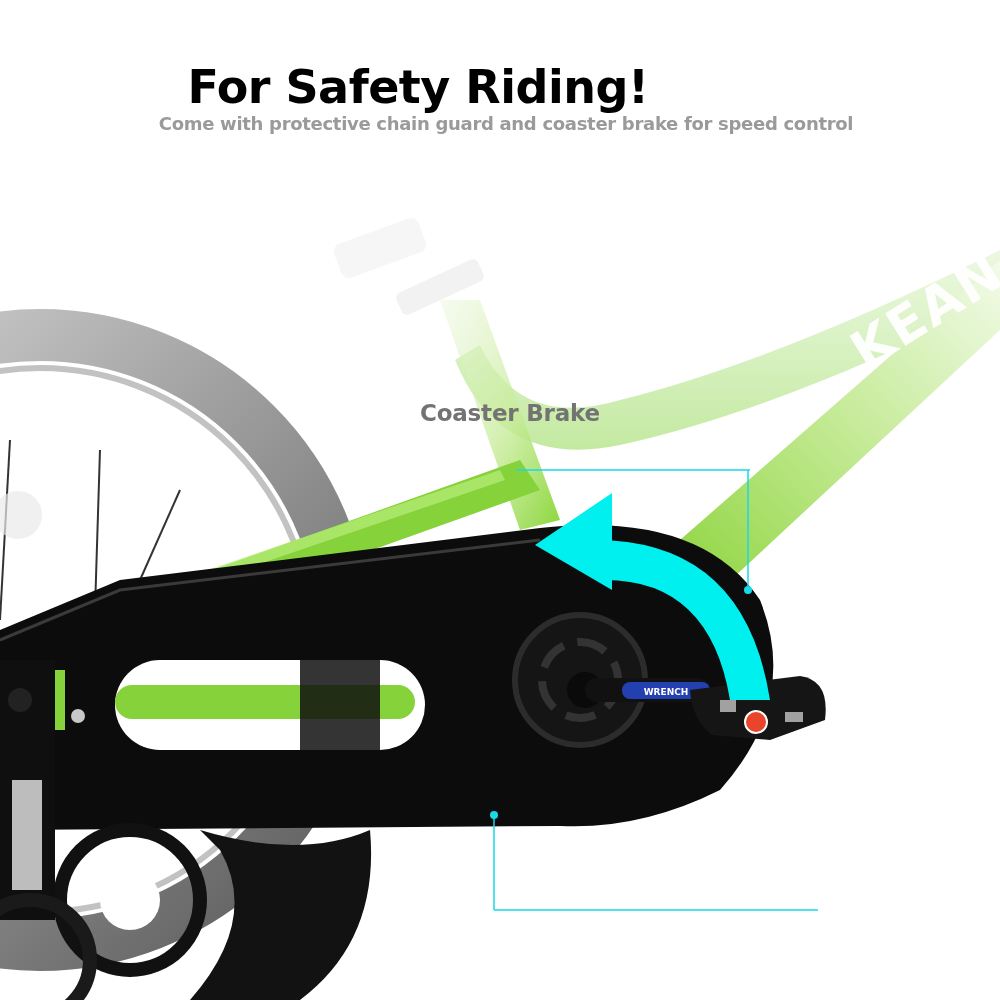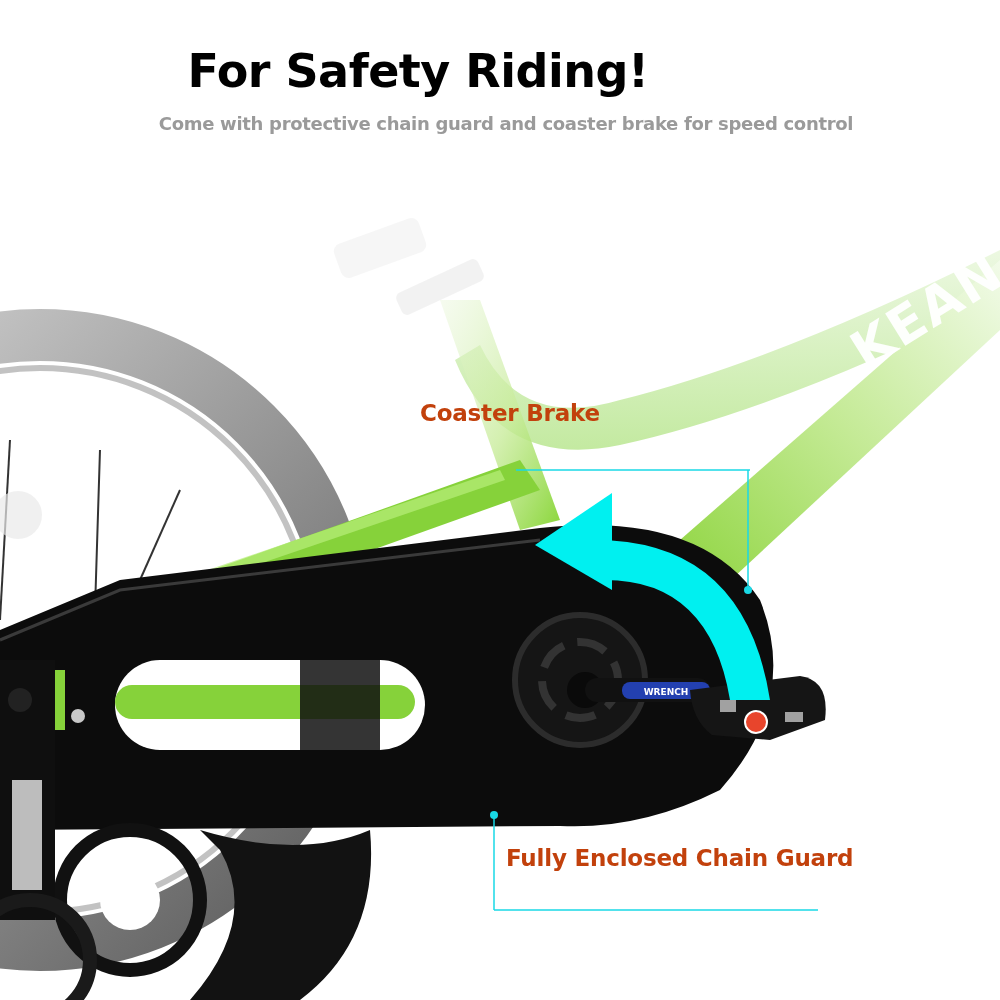--- a/index.html
+++ b/index.html
@@ -1,26 +1,26 @@
 <!DOCTYPE html>
 <html><head>
   <meta charset="utf-8">
   <style>
     html, body { margin: 0; padding: 0; background: #ffffff; }
     body { width: 1000px; height: 1000px; position: relative; overflow: hidden;
            font-family: "DejaVu Sans", sans-serif; }
-    .title { position: absolute; left: 0; top: 44px; width: 836px; text-align: center;
+    .title { position: absolute; left: 0; top: 60px; width: 836px; text-align: center;
              font-family: "DejaVu Sans", sans-serif; font-weight: bold; font-size: 46px;
              color: #000; letter-spacing: -0.5px; }
     .subtitle { position: absolute; left: 6px; top: 113px; width: 1000px; text-align: center;
                 font-family: "DejaVu Sans", sans-serif; font-weight: bold; font-size: 18px;
                 color: #9a9a9a; letter-spacing: -0.3px; }
     .scene { position: absolute; left: 0; top: 0; width: 1000px; height: 1000px; }
     .label { position: absolute; font-family: "DejaVu Sans", sans-serif; font-weight: bold;
-             color: #c2410c; font-size: 23px; line-height: 31px; letter-spacing: -0.2px; }
+             color: #737373; font-size: 23px; line-height: 31px; letter-spacing: -0.2px; }
     .label-brake { left: 420px; top: 398px; }
     .label-guard { left: 506px; top: 843px; }
     .brand { position: absolute; left: 840px; top: 330px; font-family: "DejaVu Sans", sans-serif;
              font-weight: bold; font-size: 52px; color: rgba(255,255,255,0.95);
              transform: rotate(-32deg); transform-origin: left top; letter-spacing: 2px; }
   </style>
 </head>
 <body>
 
 <div class="title">For Safety Riding!</div>
@@ -129,14 +129,13 @@
   </g>
 </svg>
 
 <div class="brand">KEAN</div>
 
 <div class="label label-brake">
   <div>Coaster Brake</div>
 </div>
 
 <div class="label label-guard">
-  <div>Fully Enclosed Chain Guard</div>
 </div>
 
 </body></html>

